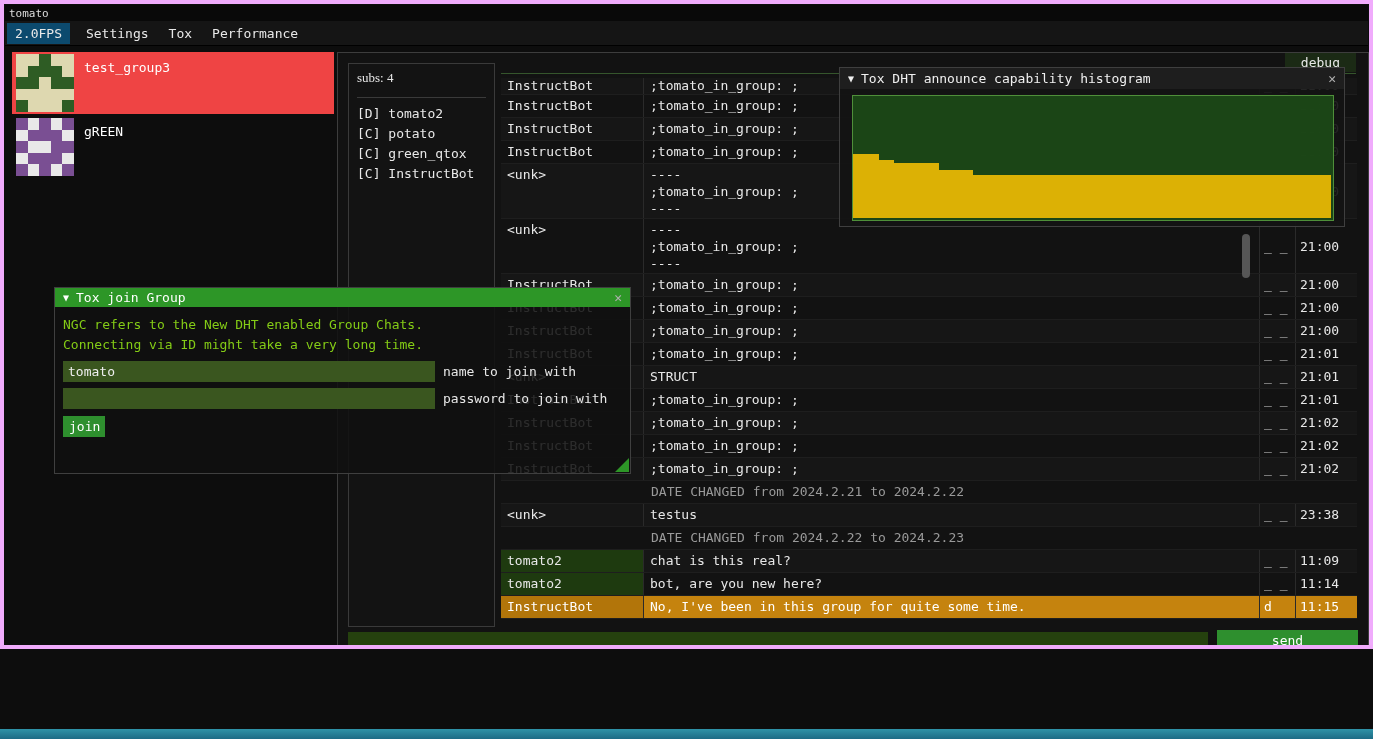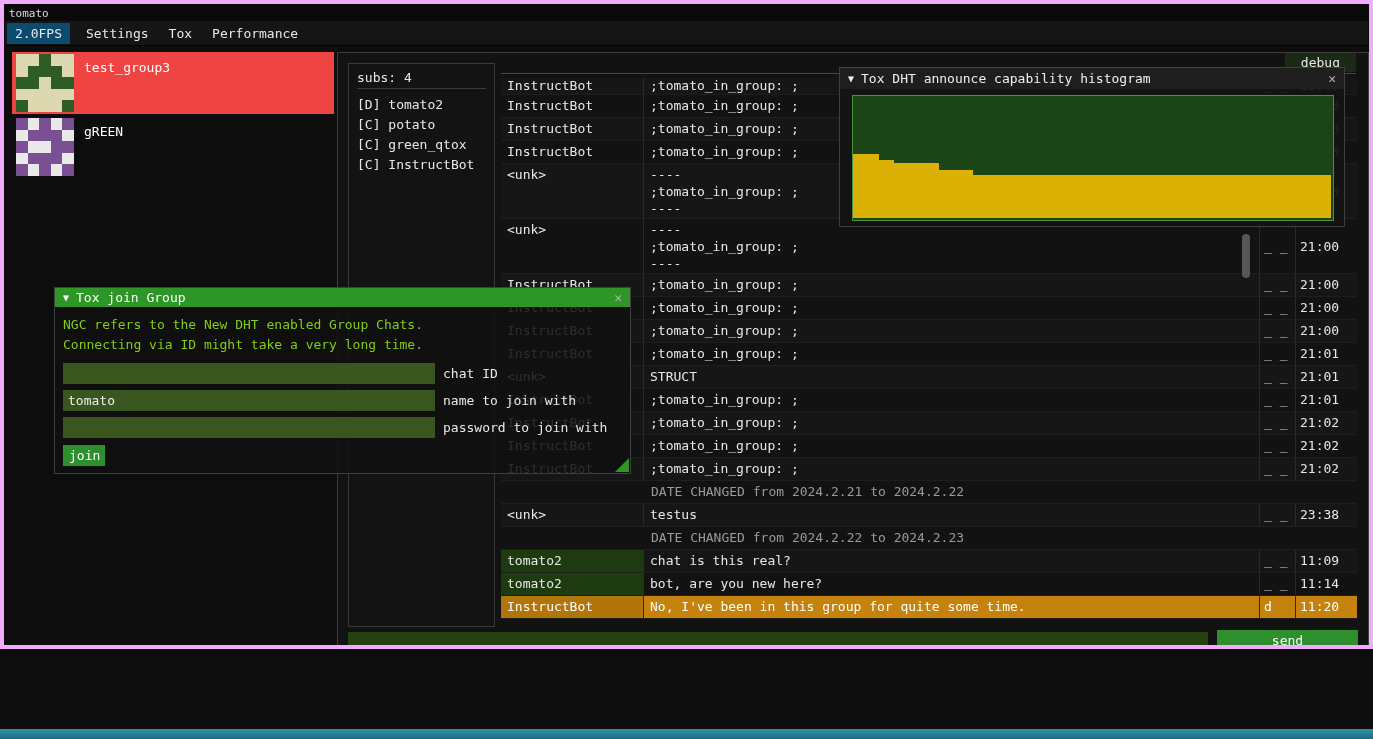--- a/index.html
+++ b/index.html
@@ -29,21 +29,21 @@
   .group-row{height:62px;display:flex;margin-bottom:2px;}
   .group-row.selected{background:#ef4444;}
   .group-icon{width:58px;height:58px;margin:2px 0 0 4px;display:grid;
     grid-template-columns:repeat(5,1fr);grid-template-rows:repeat(5,1fr);}
   .group-label{padding:8px 0 0 10px;color:#fff;}
   
   .chat-window{position:absolute;left:333px;top:48px;width:1032px;height:677px;
     background:#121212;border:1px solid #3d3d3d;box-sizing:border-box;}
   .subs-panel{position:absolute;left:10px;top:10px;width:147px;height:564px;
     border:1px solid #3a3a3a;box-sizing:border-box;padding:6px 0 0 8px;background:#131313;}
-  .subs-header{margin-bottom:3px;}
+  .subs-header{margin-bottom:11px;font-family:Liberation Serif, serif;}
   .subs-sep{height:1px;background:#3a3a3a;margin:0 8px 6px 0;}
   .sub-item{line-height:20px;white-space:nowrap;}
   .tabbar{position:absolute;left:163px;top:0;right:12px;height:21px;border-bottom:1px solid #35552c;box-sizing:border-box;text-align:right;}
   .tab{display:inline-block;margin-left:6px;padding:2px 16px;background:#1b2a15;}
   
   .chat-table{position:absolute;left:163px;top:25px;width:856px;height:541px;overflow:hidden;}
   .row{display:flex;height:23px;box-sizing:border-box;border-bottom:1px solid #1e1e1e;background:#121212;}
   .row:nth-child(odd){background:#161616;}
   .cell{box-sizing:border-box;overflow:hidden;}
   .c-name{width:143px;padding-left:6px;border-right:1px solid #2a2a2a;line-height:22px;white-space:nowrap;}
@@ -307,21 +307,21 @@
         <div class="row self">
           <div class="cell c-name">tomato2</div>
           <div class="cell c-msg">bot, are you new here?</div>
           <div class="cell c-flags">_ _</div>
           <div class="cell c-time">11:14</div>
         </div>
         <div class="row hl">
           <div class="cell c-name">InstructBot</div>
           <div class="cell c-msg">No, I've been in this group for quite some time.</div>
           <div class="cell c-flags">d</div>
-          <div class="cell c-time">11:20</div>
+          <div class="cell c-time">11:15</div>
         </div>
       </div>
 
     <div class="cell-scrollbar"></div>
 
     <textarea class="chat-input" style=""></textarea>
     <button class="btn send">send
 file</button>
     <button class="btn paste">paste
 file</button>
@@ -345,24 +345,20 @@
   <div class="join-window">
     <div class="wtitle join-title">
       <span class="arrow">▼</span>
       <span>Tox join Group</span>
       <span class="close">✕</span>
     </div>
     <div class="join-body">
       <div class="hint">NGC refers to the New DHT enabled Group Chats.</div>
       <div class="hint">Connecting via ID might take a very long time.</div>
       <div>
-          <div class="join-field-row first">
-            <input class="join-input" style="">
-            <div class="join-label">chat ID</div>
-          </div>
           <div class="join-field-row">
             <input class="join-input" value="tomato" style="">
             <div class="join-label">name to join with</div>
           </div>
           <div class="join-field-row">
             <input class="join-input" style="">
             <div class="join-label">password to join with</div>
           </div>
         </div>
       <button class="join-btn">join</button>

